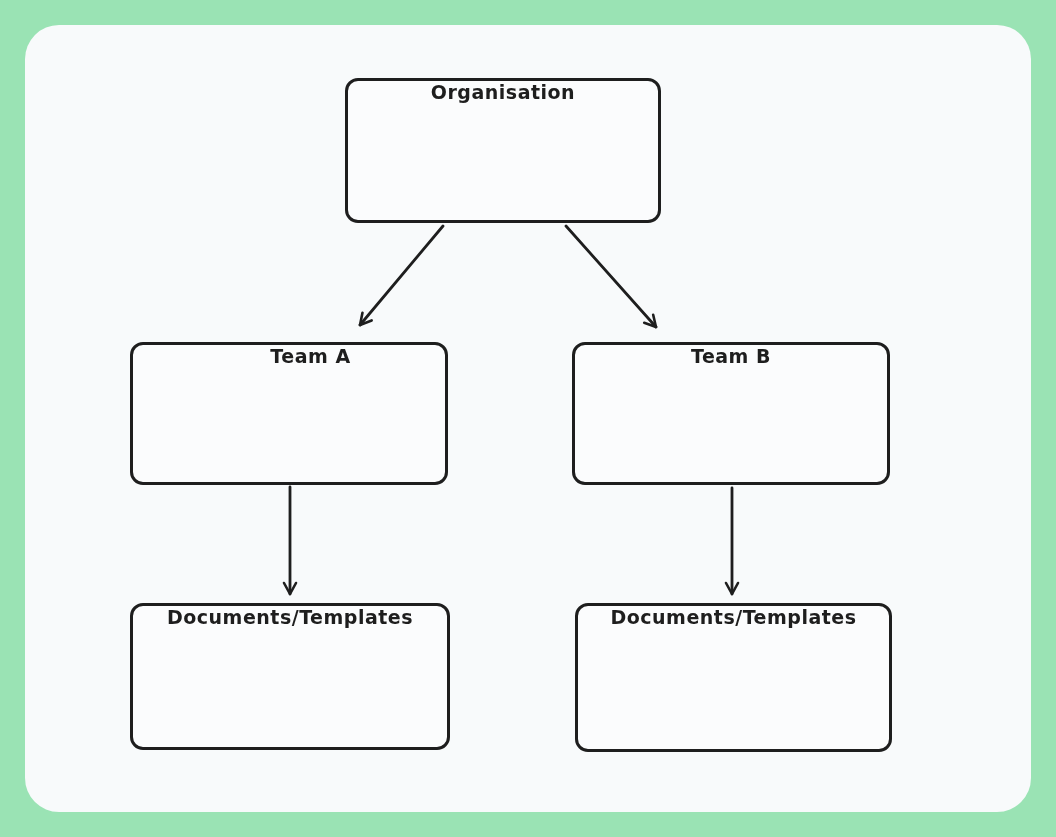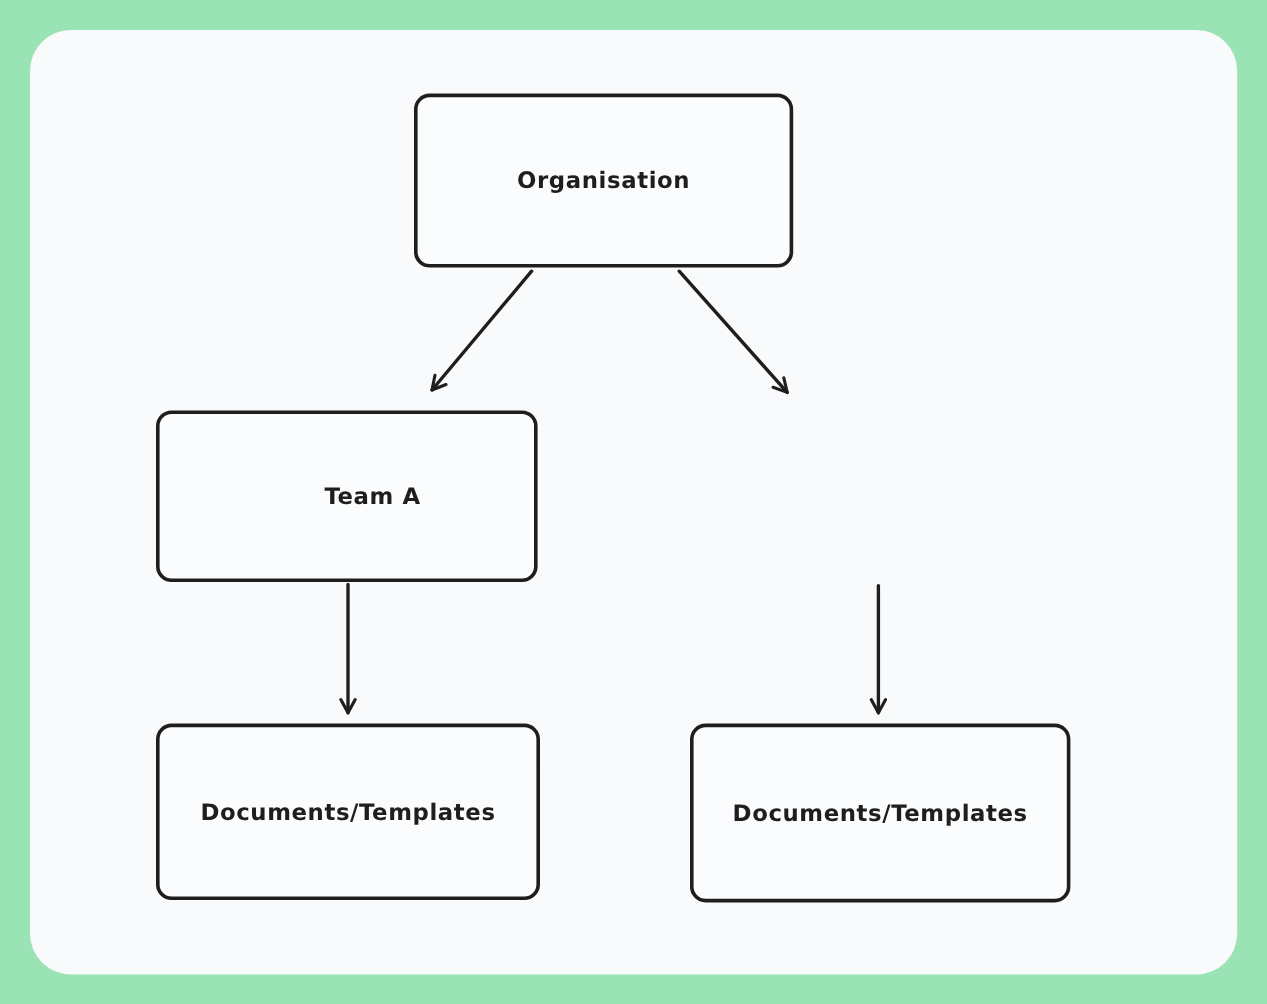--- a/index.html
+++ b/index.html
@@ -24,21 +24,20 @@
     left: 25px;
     top: 25px;
     width: 1006px;
     height: 787px;
     border-radius: 34px;
   }
   .node {
     position: absolute;
     border-radius: 13px;
     display: flex;
-    align-items: center;
     justify-content: center;
     text-align: center;
     font-size: 19px;
     font-weight: 700;
     letter-spacing: 0.5px;
     box-sizing: border-box;
     border-style: solid;
     border-width: 3px;
   }
   .node-org    { left: 345px; top:  78px; width: 316px; height: 145px; }
@@ -75,20 +74,23 @@
   </svg>
 
   <div class="node node-org" style="border-color:#1e1e1e; background:#fbfcfd; color:#1e1e1e;">
     <span>Organisation</span>
   </div>
 
   <div class="node node-team-a" style="border-color:#1e1e1e; background:#fbfcfd; color:#1e1e1e;padding-left:43px;">
     <span>Team A</span>
   </div>
 
+  <div class="node node-team-b" style="border-color:#1e1e1e; background:#fbfcfd; color:#1e1e1e;">
+    <span>Team B</span>
+  </div>
 
   <div class="node node-docs-a" style="border-color:#1e1e1e; background:#fbfcfd; color:#1e1e1e;">
     <span>Documents/Templates</span>
   </div>
 
   <div class="node node-docs-b" style="border-color:#1e1e1e; background:#fbfcfd; color:#1e1e1e;">
     <span>Documents/Templates</span>
   </div>
 </div>
 

